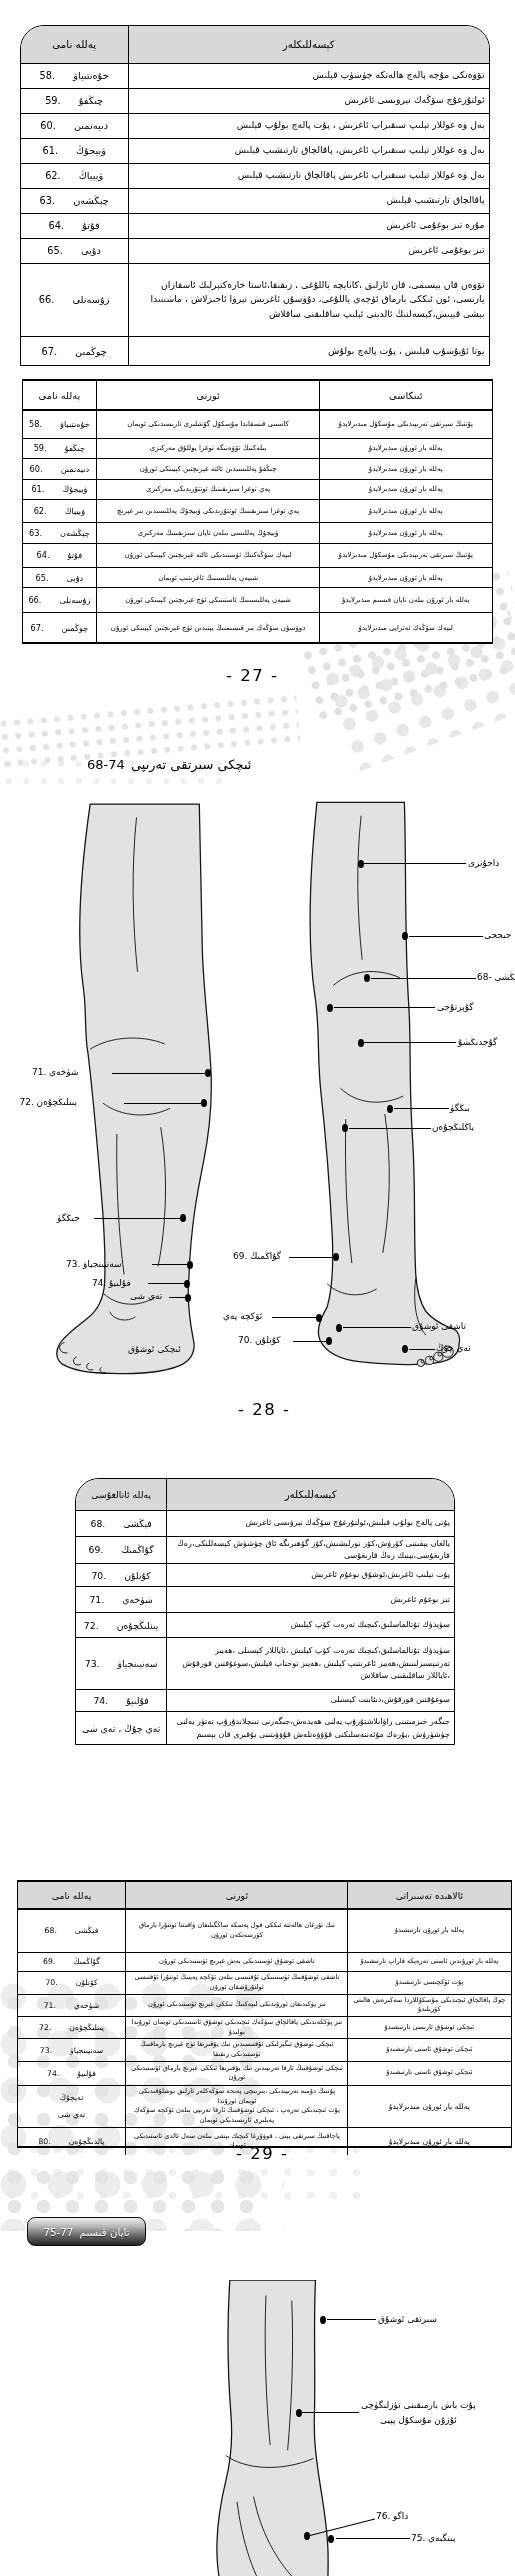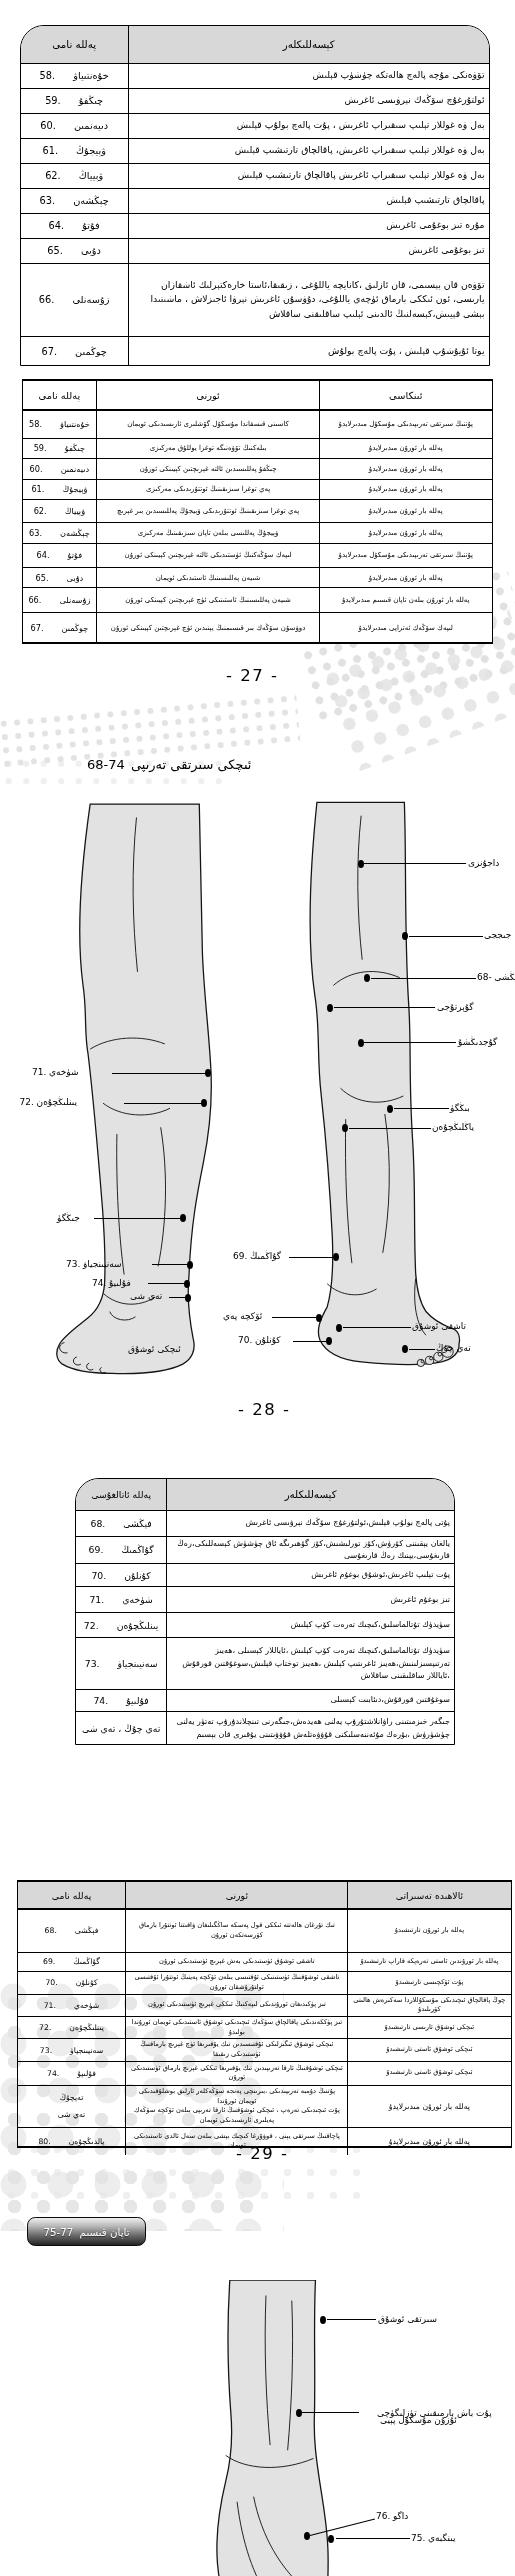--- a/index.html
+++ b/index.html
@@ -250,21 +250,21 @@
         <td class="cc t2-d">لىپەك سۆڭەكنىڭ ئۈستىدىكى ئالتە غېرىچتىن كېيىنكى ئورۇن</td>
         <td class="cc t2-d">پۇتنىڭ سىرتقى تەرىپىدىكى مۇسكۇل مىدىرلايدۇ</td>
       </tr>
       <tr style="height:20.6px">
         <td>
               <div class="nm t2-f">
                 <span class="lnum">65.</span>
                 <span class="uy">دۇبى</span>
               </div>
             </td>
-        <td class="cc t2-d">شىيەن پەللىسىنىڭ ئاستىدىكى ئويمان</td>
+        <td class="cc t2-d">شىيەن پەللىسىنىڭ ئاغرىتىپ ئويمان</td>
         <td class="cc t2-d">پەللە بار ئورۇن مىدىرلايدۇ</td>
       </tr>
       <tr style="height:25px">
         <td>
               <div class="nm t2-f">
                 <span class="lnum">66.</span>
                 <span class="uy">زۇسەنلى</span>
               </div>
             </td>
         <td class="cc t2-d">شىيەن پەللىسىنىڭ ئاستىنىكى ئۈچ غېرىچتىن كېيىنكى ئورۇن</td>
@@ -674,21 +674,21 @@
   </svg>
 
   <div class="cdot" style="left:320px;top:2316px;"></div>
   <div class="cline" style="left:327px;top:2319px;width:49px;"></div>
   <div class="plabel" style="left:378px;top:2314px;">
       <span class="uy">سىرتقى ئوشۇق</span>
     </div>
 
   <div class="cdot" style="left:296px;top:2409px;"></div>
   <div class="cline" style="left:302px;top:2412px;width:57px;"></div>
-  <div class="plabel" style="left:377px;top:2400px;margin-top:8px;">
+  <div class="plabel" style="left:361px;top:2400px;">
       <span class="uy">پۇت باش بارمىقىنى تۈزلىگۈچى</span>
     </div>
   <div class="plabel" style="left:380px;top:2415px;">
       <span class="uy">ئۇزۇن مۇسكۇل پېيى</span>
     </div>
 
   <div class="plabel" style="left:376px;top:2511px;">
       <span class="lnum">76.</span>
       <span class="uy">داگو</span>
     </div>

